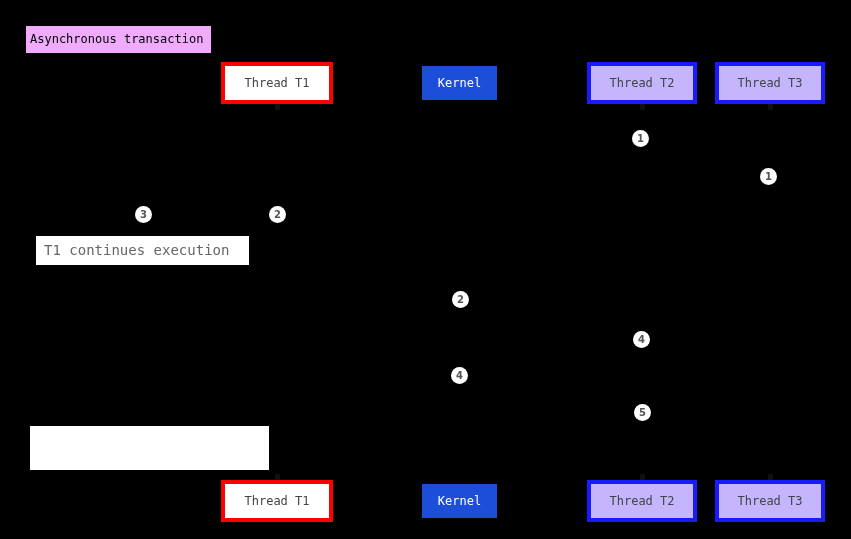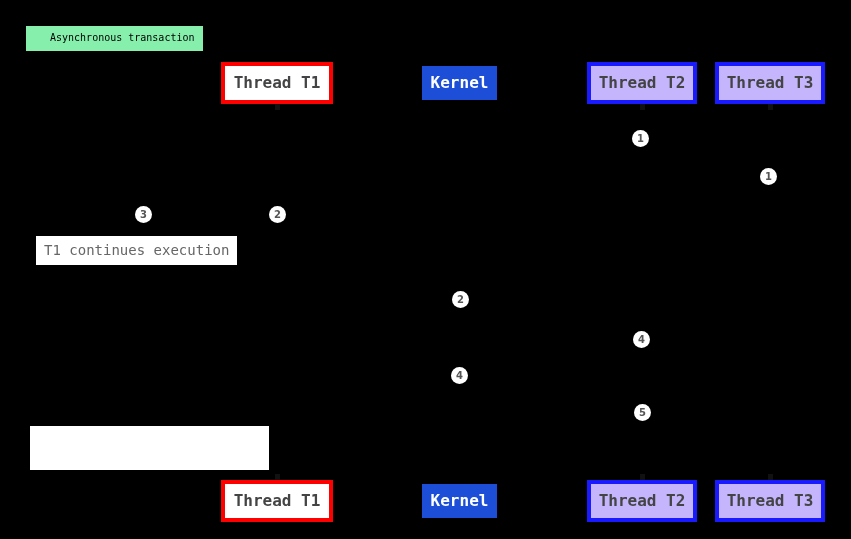--- a/index.html
+++ b/index.html
@@ -12,40 +12,39 @@
     width: 851px;
     height: 539px;
     background: #000000;
     overflow: hidden;
     font-family: "DejaVu Sans Mono", "Liberation Mono", monospace;
   }
 
   
   .title-plate {
     position: absolute;
-    background: #86efac;
+    background: #f0abfc;
     color: #000000;
-    font-size: 10px;
+    font-size: 12px;
     line-height: 1;
-    padding: 7px 8px 8px 24px;
+    padding: 7px 8px 8px 4px;
     white-space: nowrap;
     letter-spacing: 0px;
   }
 
   
   .participant {
     position: absolute;
     box-sizing: border-box;
     display: flex;
     align-items: center;
     justify-content: center;
     white-space: nowrap;
-    font-size: 16px;
+    font-size: 12px;
     line-height: 1;
-    font-weight: bold;
   }
   .participant.red {
     background: #ffffff;
     border: 4px solid #ff0000;
     color: #444444;
   }
   .participant.blue-outline {
     background: #c4b5fd;
     border: 4px solid #1a1aff;
     color: #444444;
@@ -64,21 +63,21 @@
     background: #111111;
   }
 
   
   .note-plate {
     position: absolute;
     background: #ffffff;
     color: #666666;
     font-size: 14px;
     line-height: 1;
-    padding: 7px 8px 8px 8px;
+    padding: 7px 20px 8px 8px;
     white-space: nowrap;
   }
   .blank-plate {
     position: absolute;
     background: #ffffff;
   }
 
   
   .step-marker {
     position: absolute;

